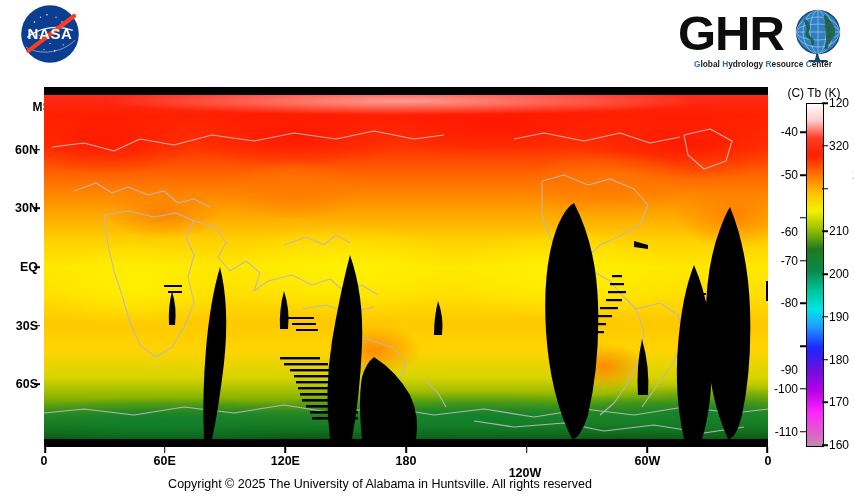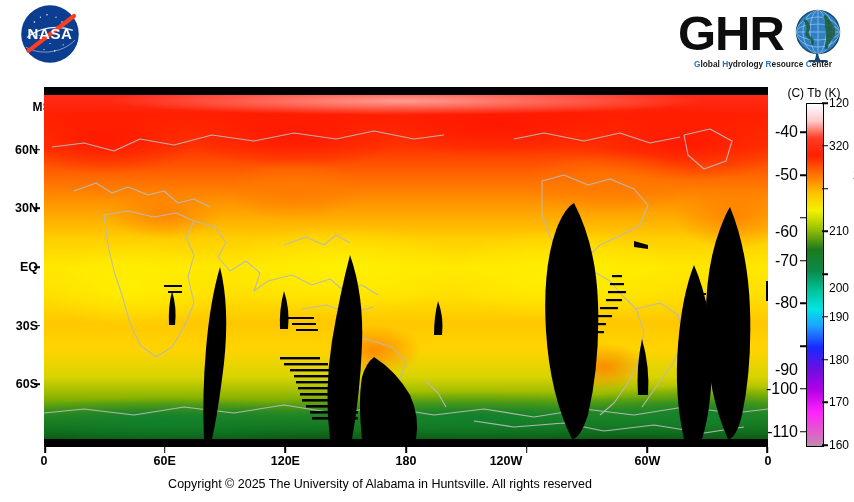--- a/index.html
+++ b/index.html
@@ -52,21 +52,21 @@
   #cbar-block{position:absolute;left:776px;top:86px;width:78px;height:366px;}
   #cbar-head{position:absolute;left:-2px;top:0;width:80px;text-align:center;
              font-size:12px;white-space:nowrap;}
   #cbar{position:absolute;left:30px;top:17px;width:16px;height:342px;
         border:1px solid #000;}
   #cbar-fill{width:100%;height:100%;}
   .cb-tick-l{position:absolute;left:24px;width:6px;height:1.5px;background:#000;
              transform:translateY(-50%);}
   .cb-tick-r{position:absolute;left:46px;width:6px;height:1.5px;background:#000;
              transform:translateY(-50%);}
-  .cb-lab-l{position:absolute;right:56px;font-size:16px;text-align:right;
+  .cb-lab-l{position:absolute;right:56px;font-size:12px;text-align:right;
             white-space:nowrap;transform:translateY(-50%);}
   .cb-lab-r{position:absolute;left:53px;font-size:12px;white-space:nowrap;
             transform:translateY(-50%);}
 </style>
 </head>
 <body>
 
 <div id="header">
 
   <div id="nasa-logo">
@@ -304,21 +304,21 @@
 <div id="x-axis">
     <div class="xtick-mark" style="left: 1px;"></div>
     <div class="xtick-label" style="left: 0px;">0</div>
     <div class="xtick-mark" style="left: 120.667px;"></div>
     <div class="xtick-label" style="left: 120.667px;">60E</div>
     <div class="xtick-mark" style="left: 241.333px;"></div>
     <div class="xtick-label" style="left: 241.333px;">120E</div>
     <div class="xtick-mark" style="left: 362px;"></div>
     <div class="xtick-label" style="left: 362px;">180</div>
     <div class="xtick-mark" style="left: 482.667px;"></div>
-    <div class="xtick-label" style="left: 462px;">120W</div>
+    <div class="xtick-label" style="left: 481px; margin-top: 12px;">120W</div>
     <div class="xtick-mark" style="left: 603.333px;"></div>
     <div class="xtick-label" style="left: 603.333px;">60W</div>
     <div class="xtick-mark" style="left: 723px;"></div>
     <div class="xtick-label" style="left: 724px;">0</div>
   </div>
 
 <div id="copyright">Copyright © 2025 The University of Alabama in Huntsville.  All rights reserved</div>
 
 <div id="cbar-block">
   <div id="cbar-head">(C)  Tb  (K)</div>
@@ -327,21 +327,21 @@
   </div>
 <div class="cb-tick-r" style="top: 17px;"></div>
     <div class="cb-lab-r" style="top: 17px;">120</div>
     <div class="cb-tick-r" style="top: 59.75px;"></div>
     <div class="cb-lab-r" style="top: 59.75px;">320</div>
     <div class="cb-tick-r" style="top: 102.5px;"></div>
     <div class="cb-lab-r" style="top: 89px; margin-left: 24px;">220</div>
     <div class="cb-tick-r" style="top: 145.25px;"></div>
     <div class="cb-lab-r" style="top: 145.25px;">210</div>
     <div class="cb-tick-r" style="top: 188px;"></div>
-    <div class="cb-lab-r" style="top: 202px;">200</div>
+    <div class="cb-lab-r" style="top: 188px;">200</div>
     <div class="cb-tick-r" style="top: 230.75px;"></div>
     <div class="cb-lab-r" style="top: 230.75px; text-align: center;">190</div>
     <div class="cb-tick-r" style="top: 273.5px;"></div>
     <div class="cb-lab-r" style="top: 273.5px;">180</div>
     <div class="cb-tick-r" style="top: 316.25px;"></div>
     <div class="cb-lab-r" style="top: 316.25px;">170</div>
     <div class="cb-tick-r" style="top: 359px;"></div>
     <div class="cb-lab-r" style="top: 359px;">160</div>
     <div class="cb-tick-l" style="top: 46.2837px;"></div>
     <div class="cb-lab-l" style="top: 46.2837px;">-40</div>

